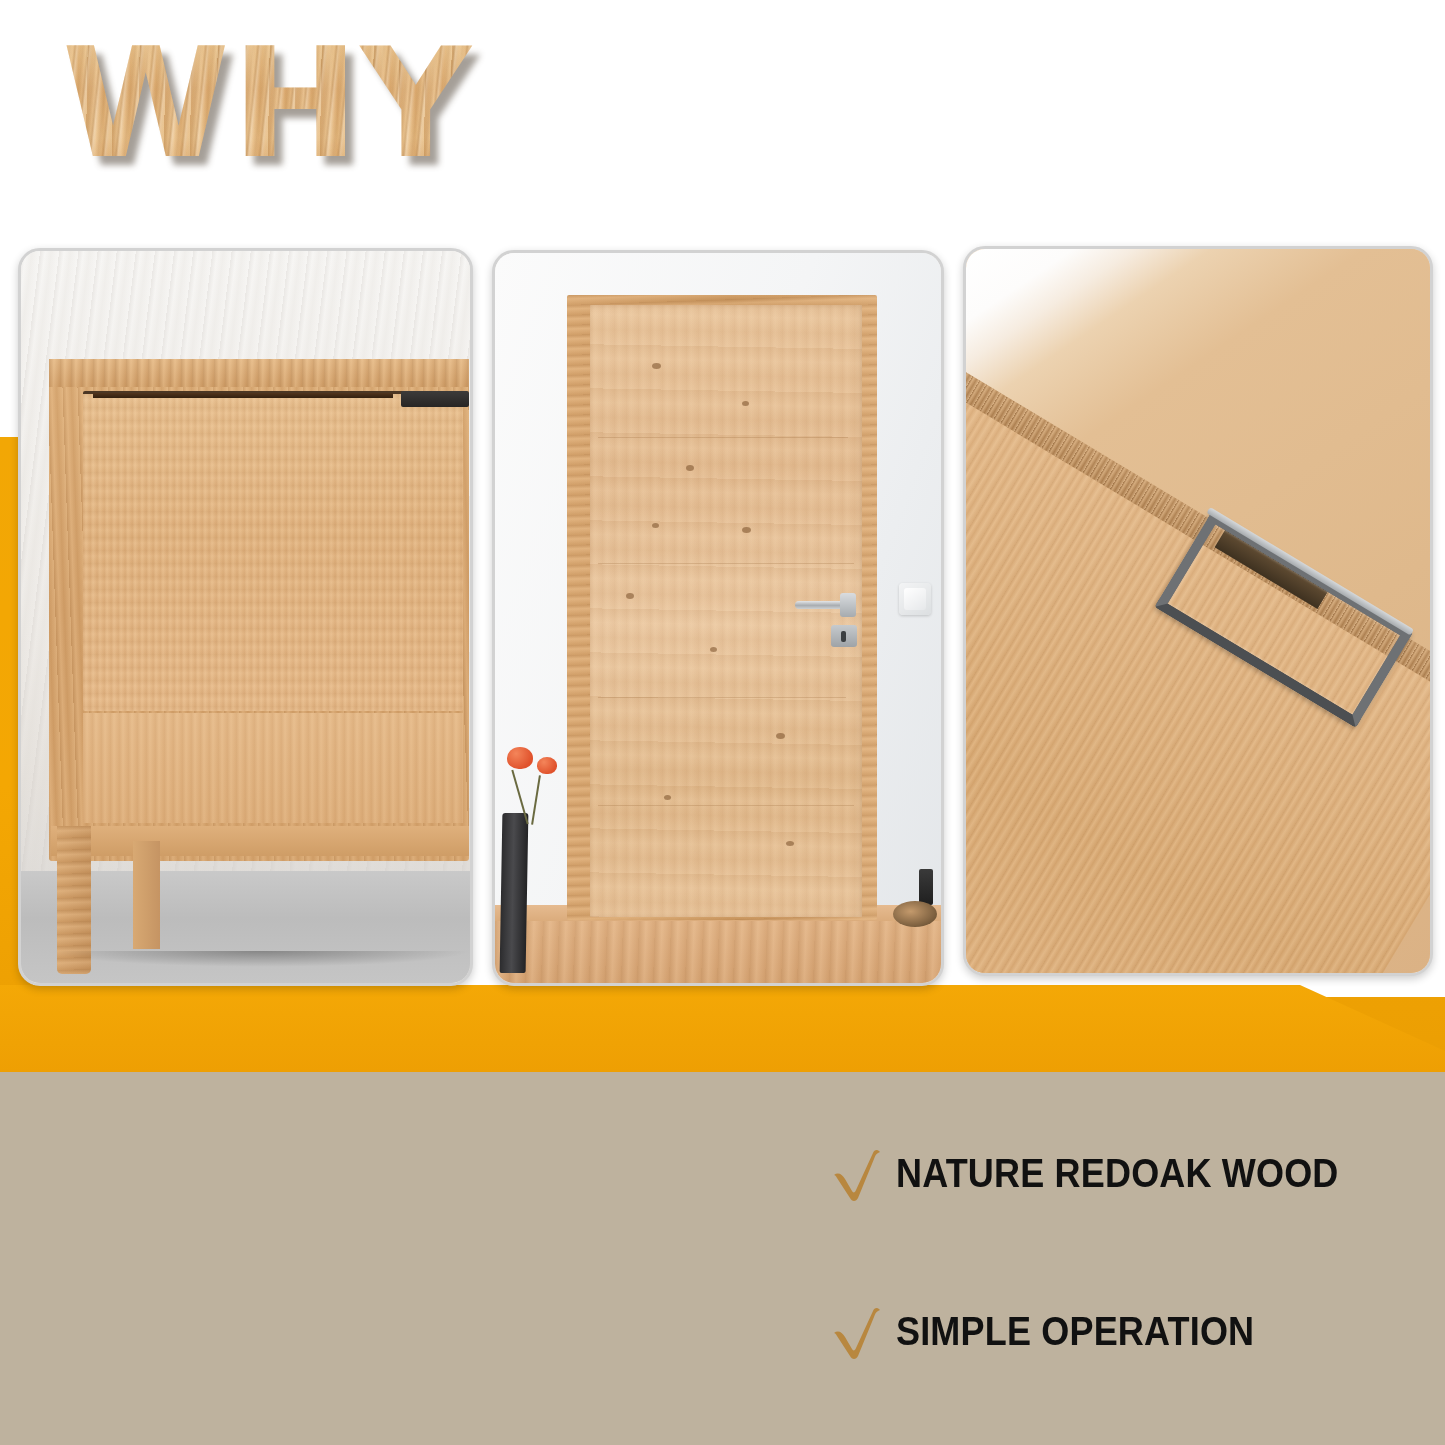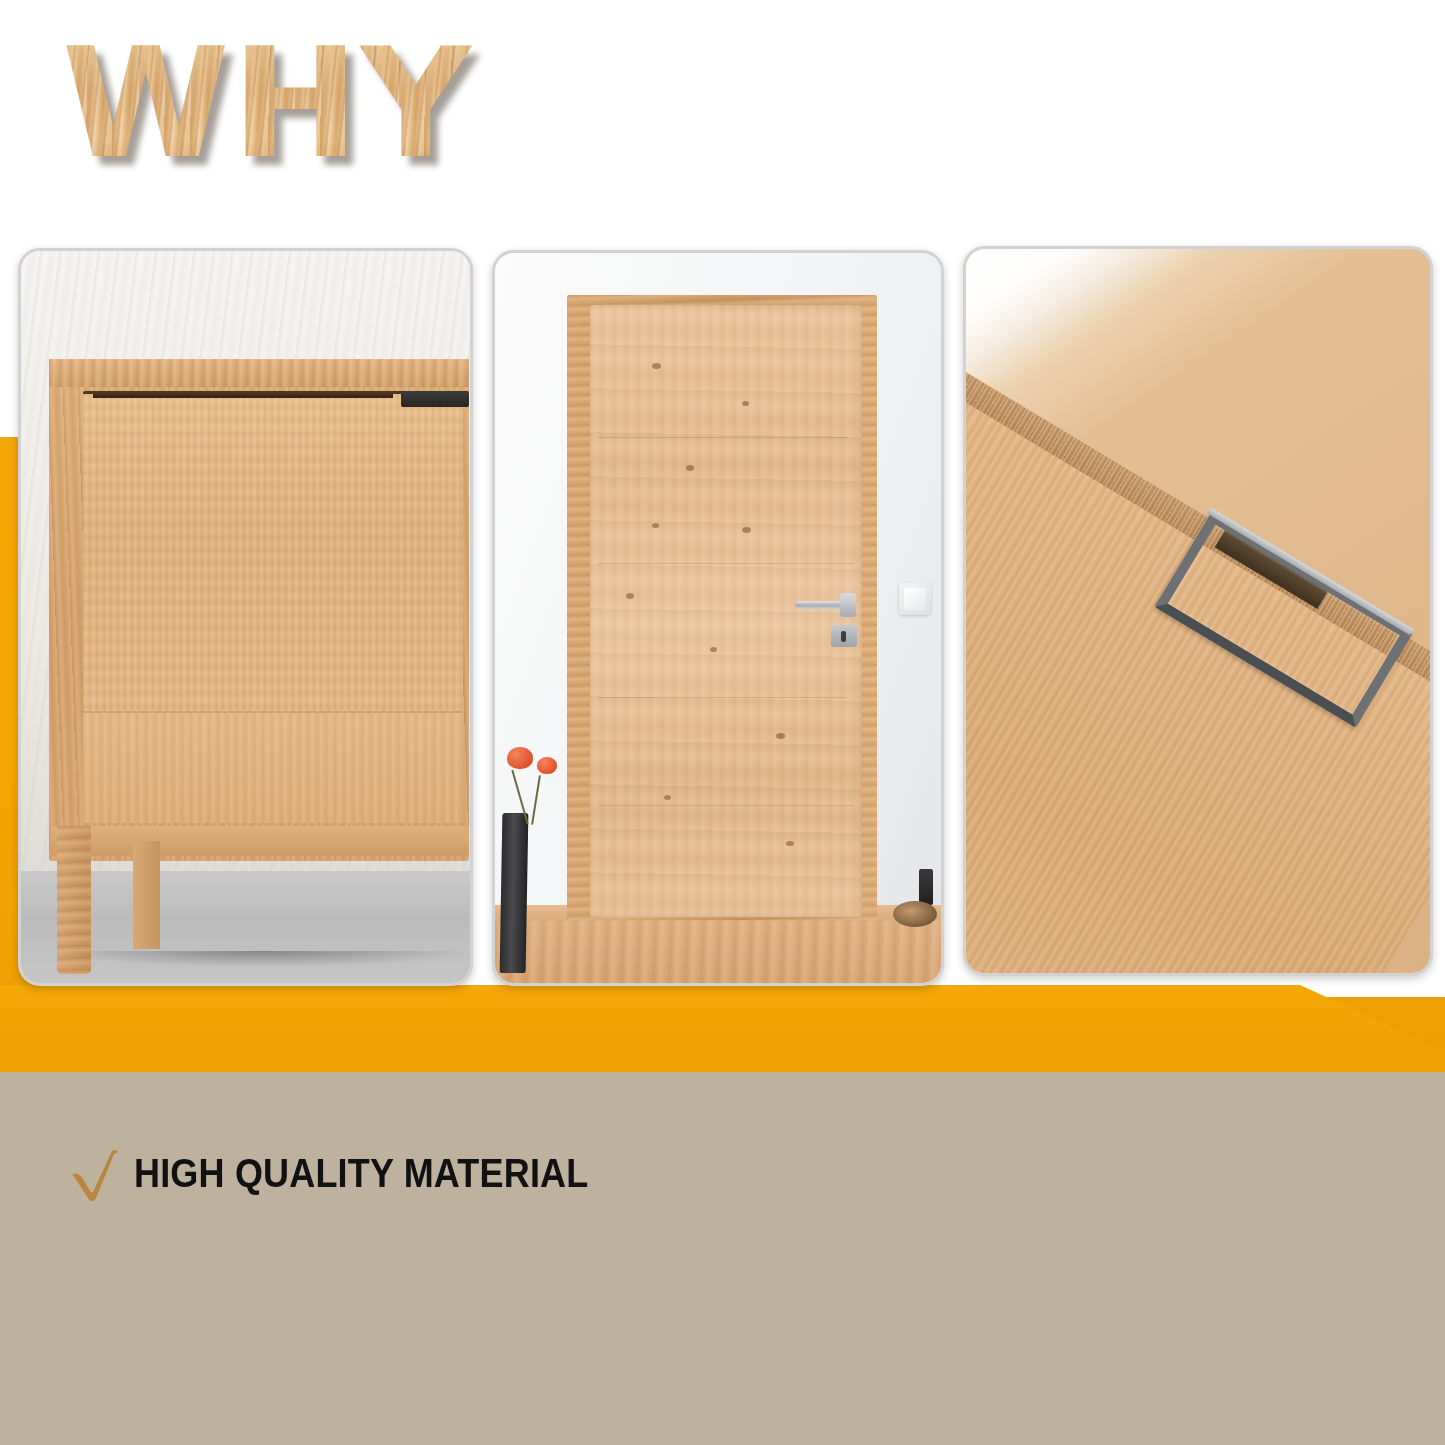--- a/index.html
+++ b/index.html
@@ -419,23 +419,29 @@
       <div class="c3-panel"></div>
       <div class="c3-edge"></div>
       <div class="c3-gap"></div>
       <div class="c3-handle-outer"></div>
       <div class="c3-handle-hi"></div>
     </div>
   </div>
 
   <div class="bottom-panel"></div>
 
-  <div class="feature f1">
+
+  <div class="feature f2">
     <svg class="check-icon" viewBox="0 0 62 62">
       <path d="M6 33 C10 30 14 32 17 37 L24 49 C25 51 27 51 28 48 L45 11 C46 8 49 7 51 9 L52 10 L50 11 C48 12 47 14 46 17 L30 56 C28 60 24 60 22 56 L9 36 C8 34 7 33 6 33 Z" fill="#b8873f"></path>
     </svg>
-    <span class="feature-label">HIGH QUALITY MATERIAL</span>
-  </div>
-
-
-
+    <span class="feature-label">NATURE REDOAK WOOD</span>
+  </div>
+
+
+  <div class="feature f4">
+    <svg class="check-icon" viewBox="0 0 62 62">
+      <path d="M6 33 C10 30 14 32 17 37 L24 49 C25 51 27 51 28 48 L45 11 C46 8 49 7 51 9 L52 10 L50 11 C48 12 47 14 46 17 L30 56 C28 60 24 60 22 56 L9 36 C8 34 7 33 6 33 Z" fill="#b8873f"></path>
+    </svg>
+    <span class="feature-label">SIMPLE OPERATION</span>
+  </div>
 
 </div>
 
 </body></html>

